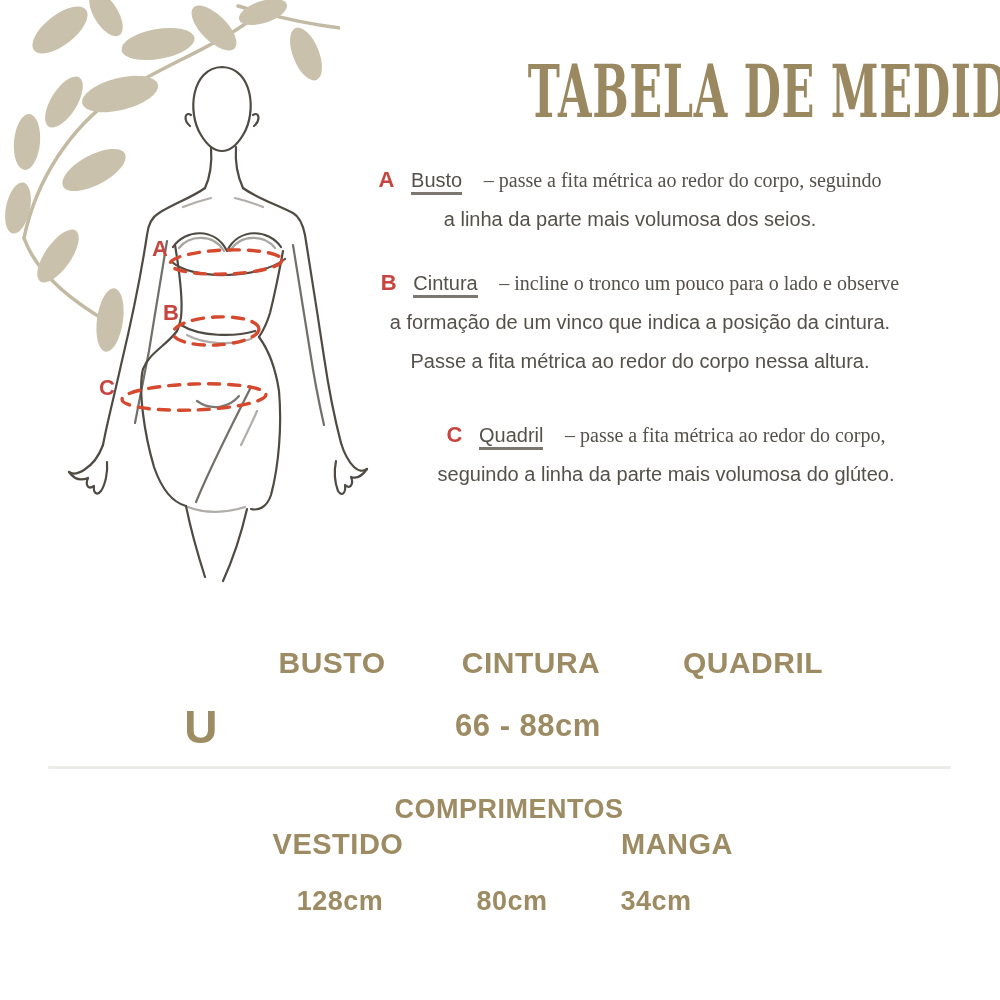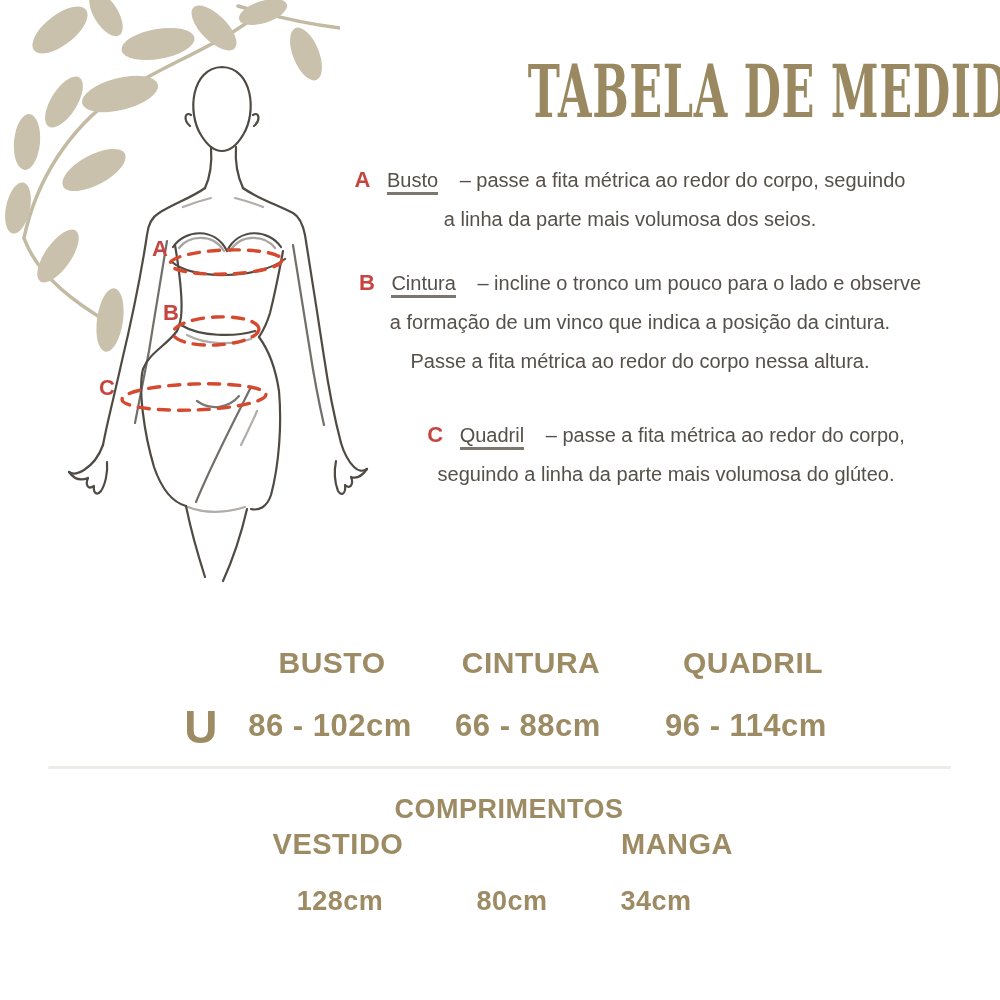--- a/index.html
+++ b/index.html
@@ -14,21 +14,21 @@
   .title-text{
     font-family:"DejaVu Serif",serif;font-weight:700;font-size:72px;color:#9a8960;
     white-space:nowrap;transform:scaleX(.60);letter-spacing:1px;
   }
 
   
   .hand{color:#55504a;font-size:20px;line-height:39px;text-align:center;}
   .hand .line{white-space:nowrap;}
   .marker{color:#c64540;font-weight:700;font-size:22px;margin-right:10px;letter-spacing:1px;}
   .term{border-bottom:3px solid #7b766f;padding-bottom:1px;}
-  .dashrest{margin-left:16px;}
+  .dashrest{margin-left:16px;font-family:Liberation Serif, serif;}
   .sec-a{left:290px;top:160px;width:680px;}
   .sec-b{left:300px;top:263px;width:680px;}
   .sec-c{left:352px;top:415px;width:628px;}
 
   
   .cell{position:absolute;transform:translateX(-50%);color:#9c8b63;font-weight:700;letter-spacing:.5px;white-space:nowrap;}
   .thead{font-size:30px;top:646px;}
   .tval{font-size:31px;top:708px;}
   .tsize{font-size:46px;top:700px;}
 
@@ -155,23 +155,21 @@
     </div>
     <div class="line">a formação de um vinco que indica a posição da cintura.</div>
     <div class="line">Passe a fita métrica ao redor do corpo nessa altura.</div>
   </div>
 
   <div class="abs cell thead" style="left:332px">BUSTO</div>
   <div class="abs cell thead" style="left:531px">CINTURA</div>
   <div class="abs cell thead" style="left:753px">QUADRIL</div>
 
   <div class="abs cell tsize" style="left:201px">U</div>
-  <div class="abs cell tval" style="left:330px">86 - 102cm</div>
   <div class="abs cell tval" style="left:528px">66 - 88cm</div>
-  <div class="abs cell tval" style="left:746px">96 - 114cm</div>
 
   <div class="abs divider"></div>
 
   <div class="abs cell len-title" style="left:509px">COMPRIMENTOS</div>
 
   <div class="abs cell len-label" style="left:338px">VESTIDO</div>
   <div class="abs cell len-label" style="left:677px">MANGA</div>
 
   <div class="abs cell len-val" style="left:340px">128cm</div>
   <div class="abs cell len-val" style="left:512px">80cm</div>

